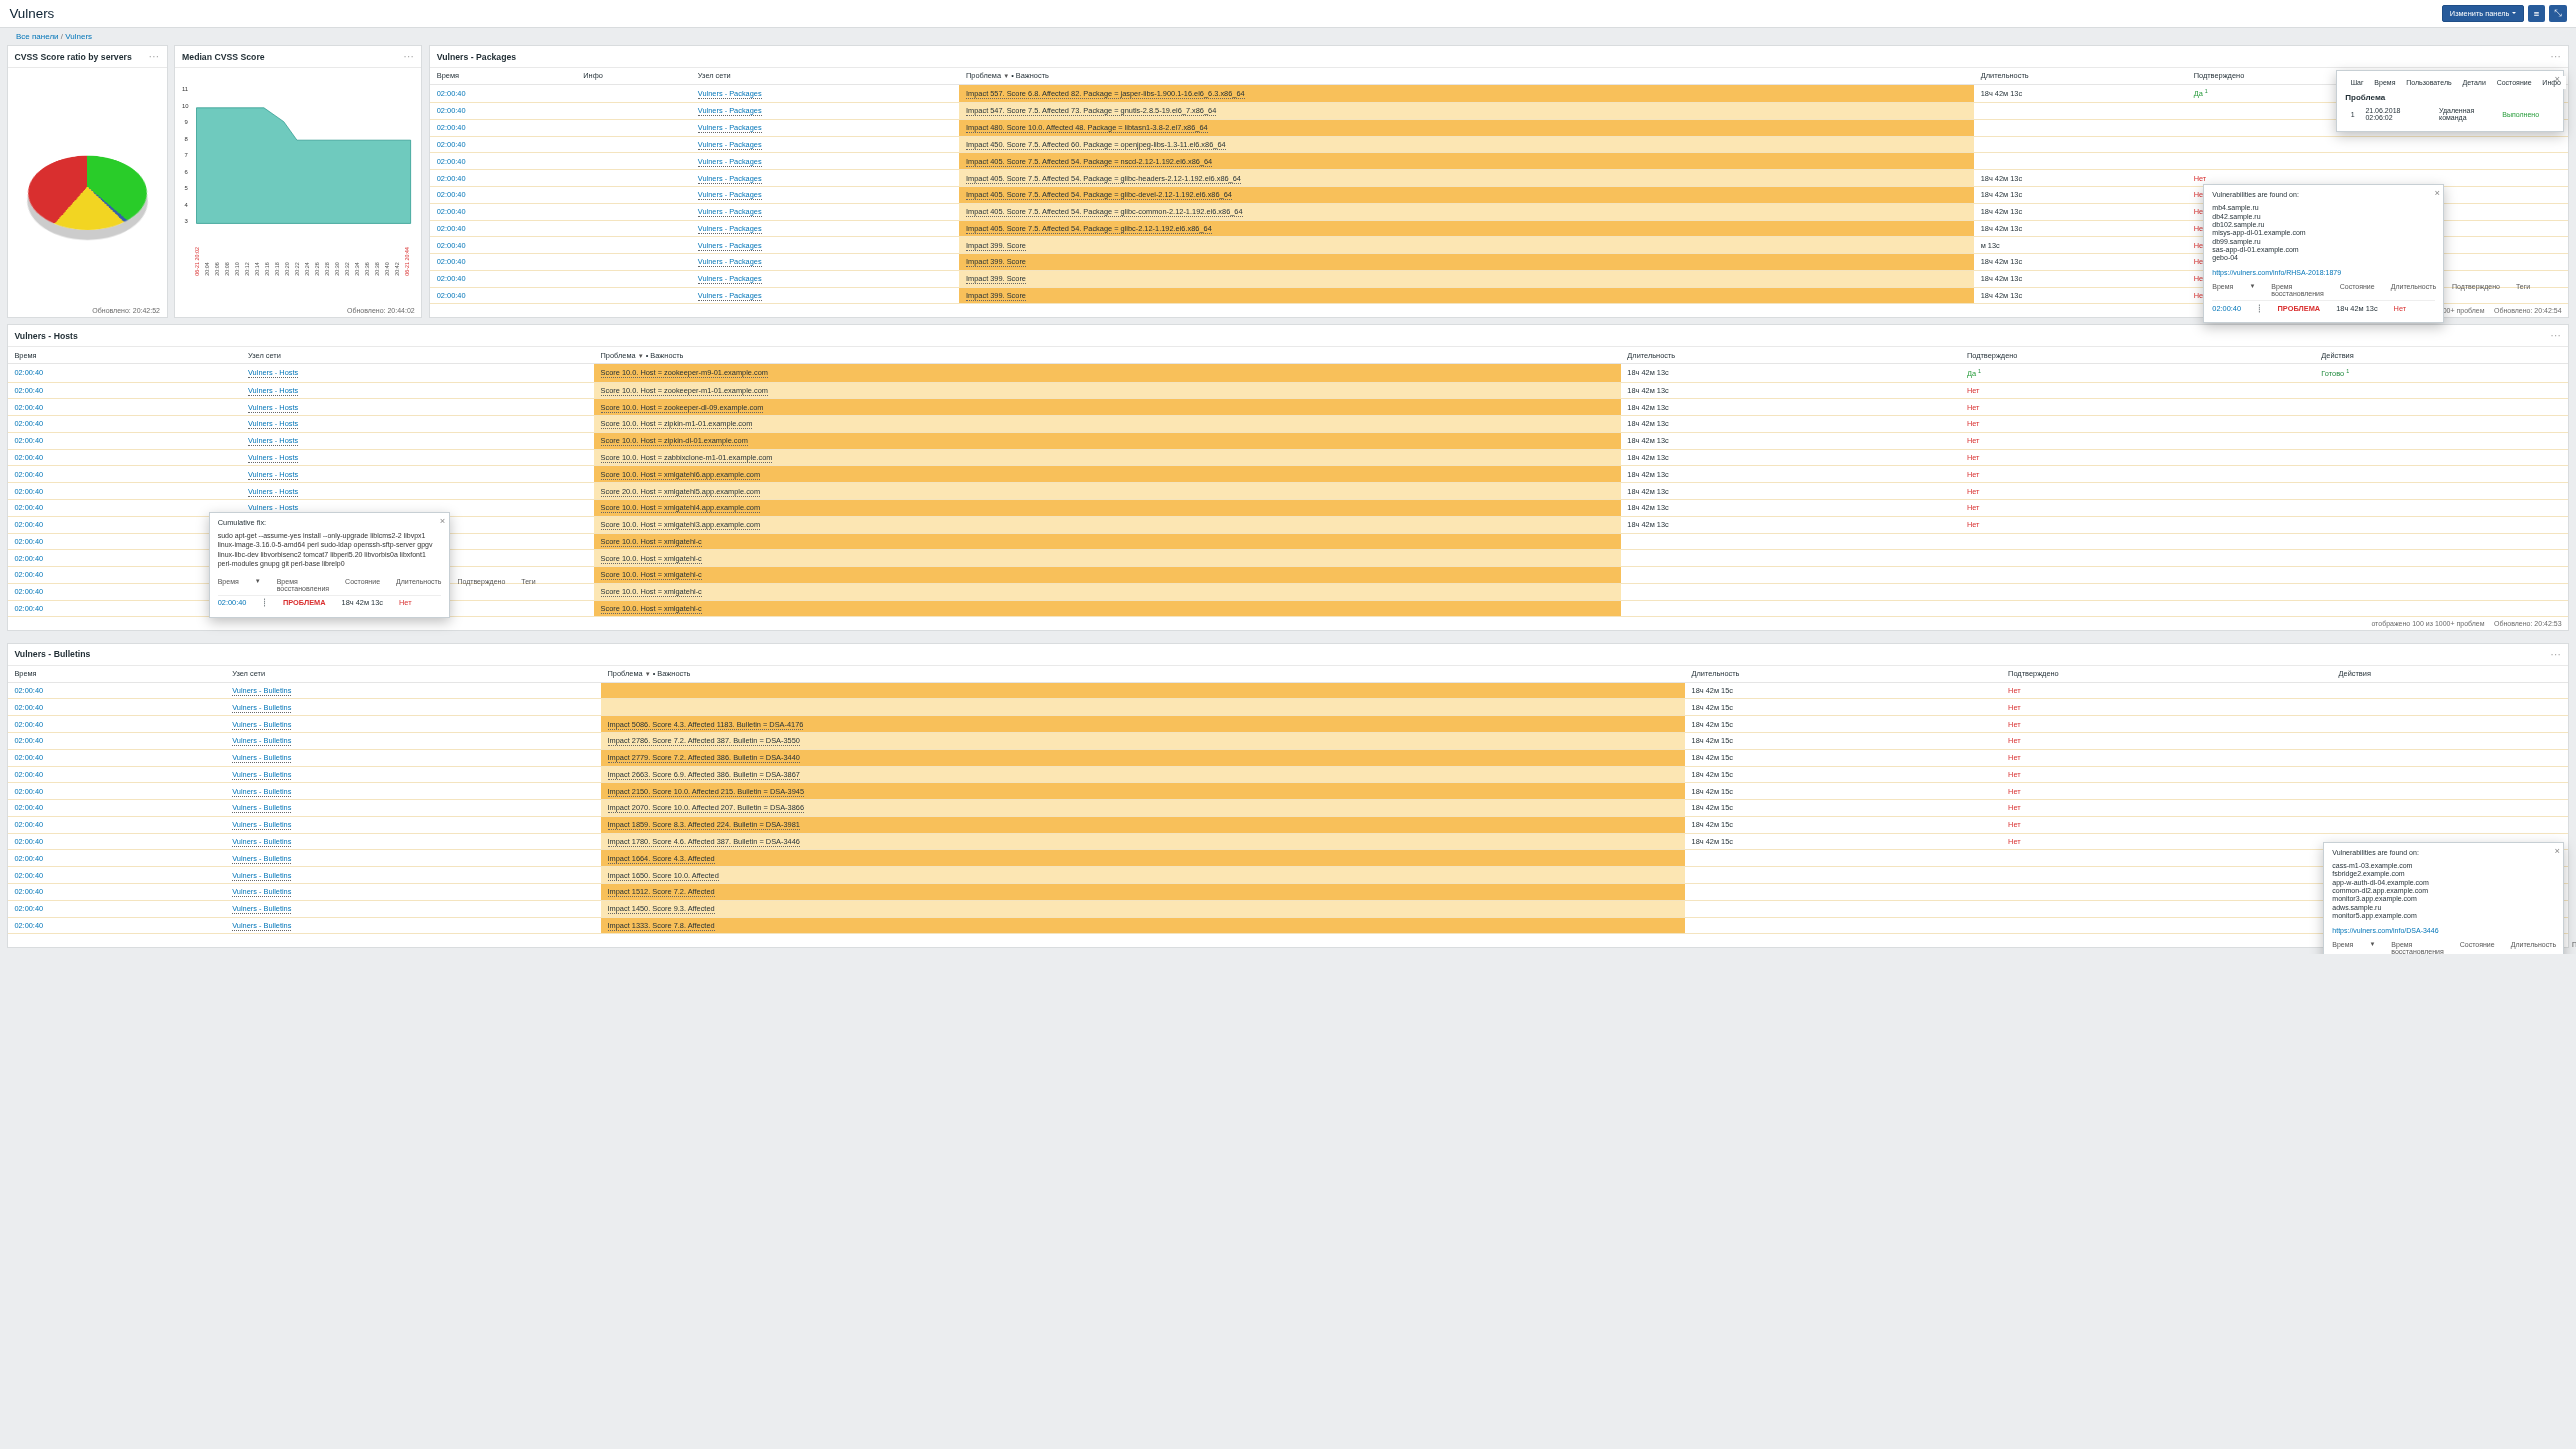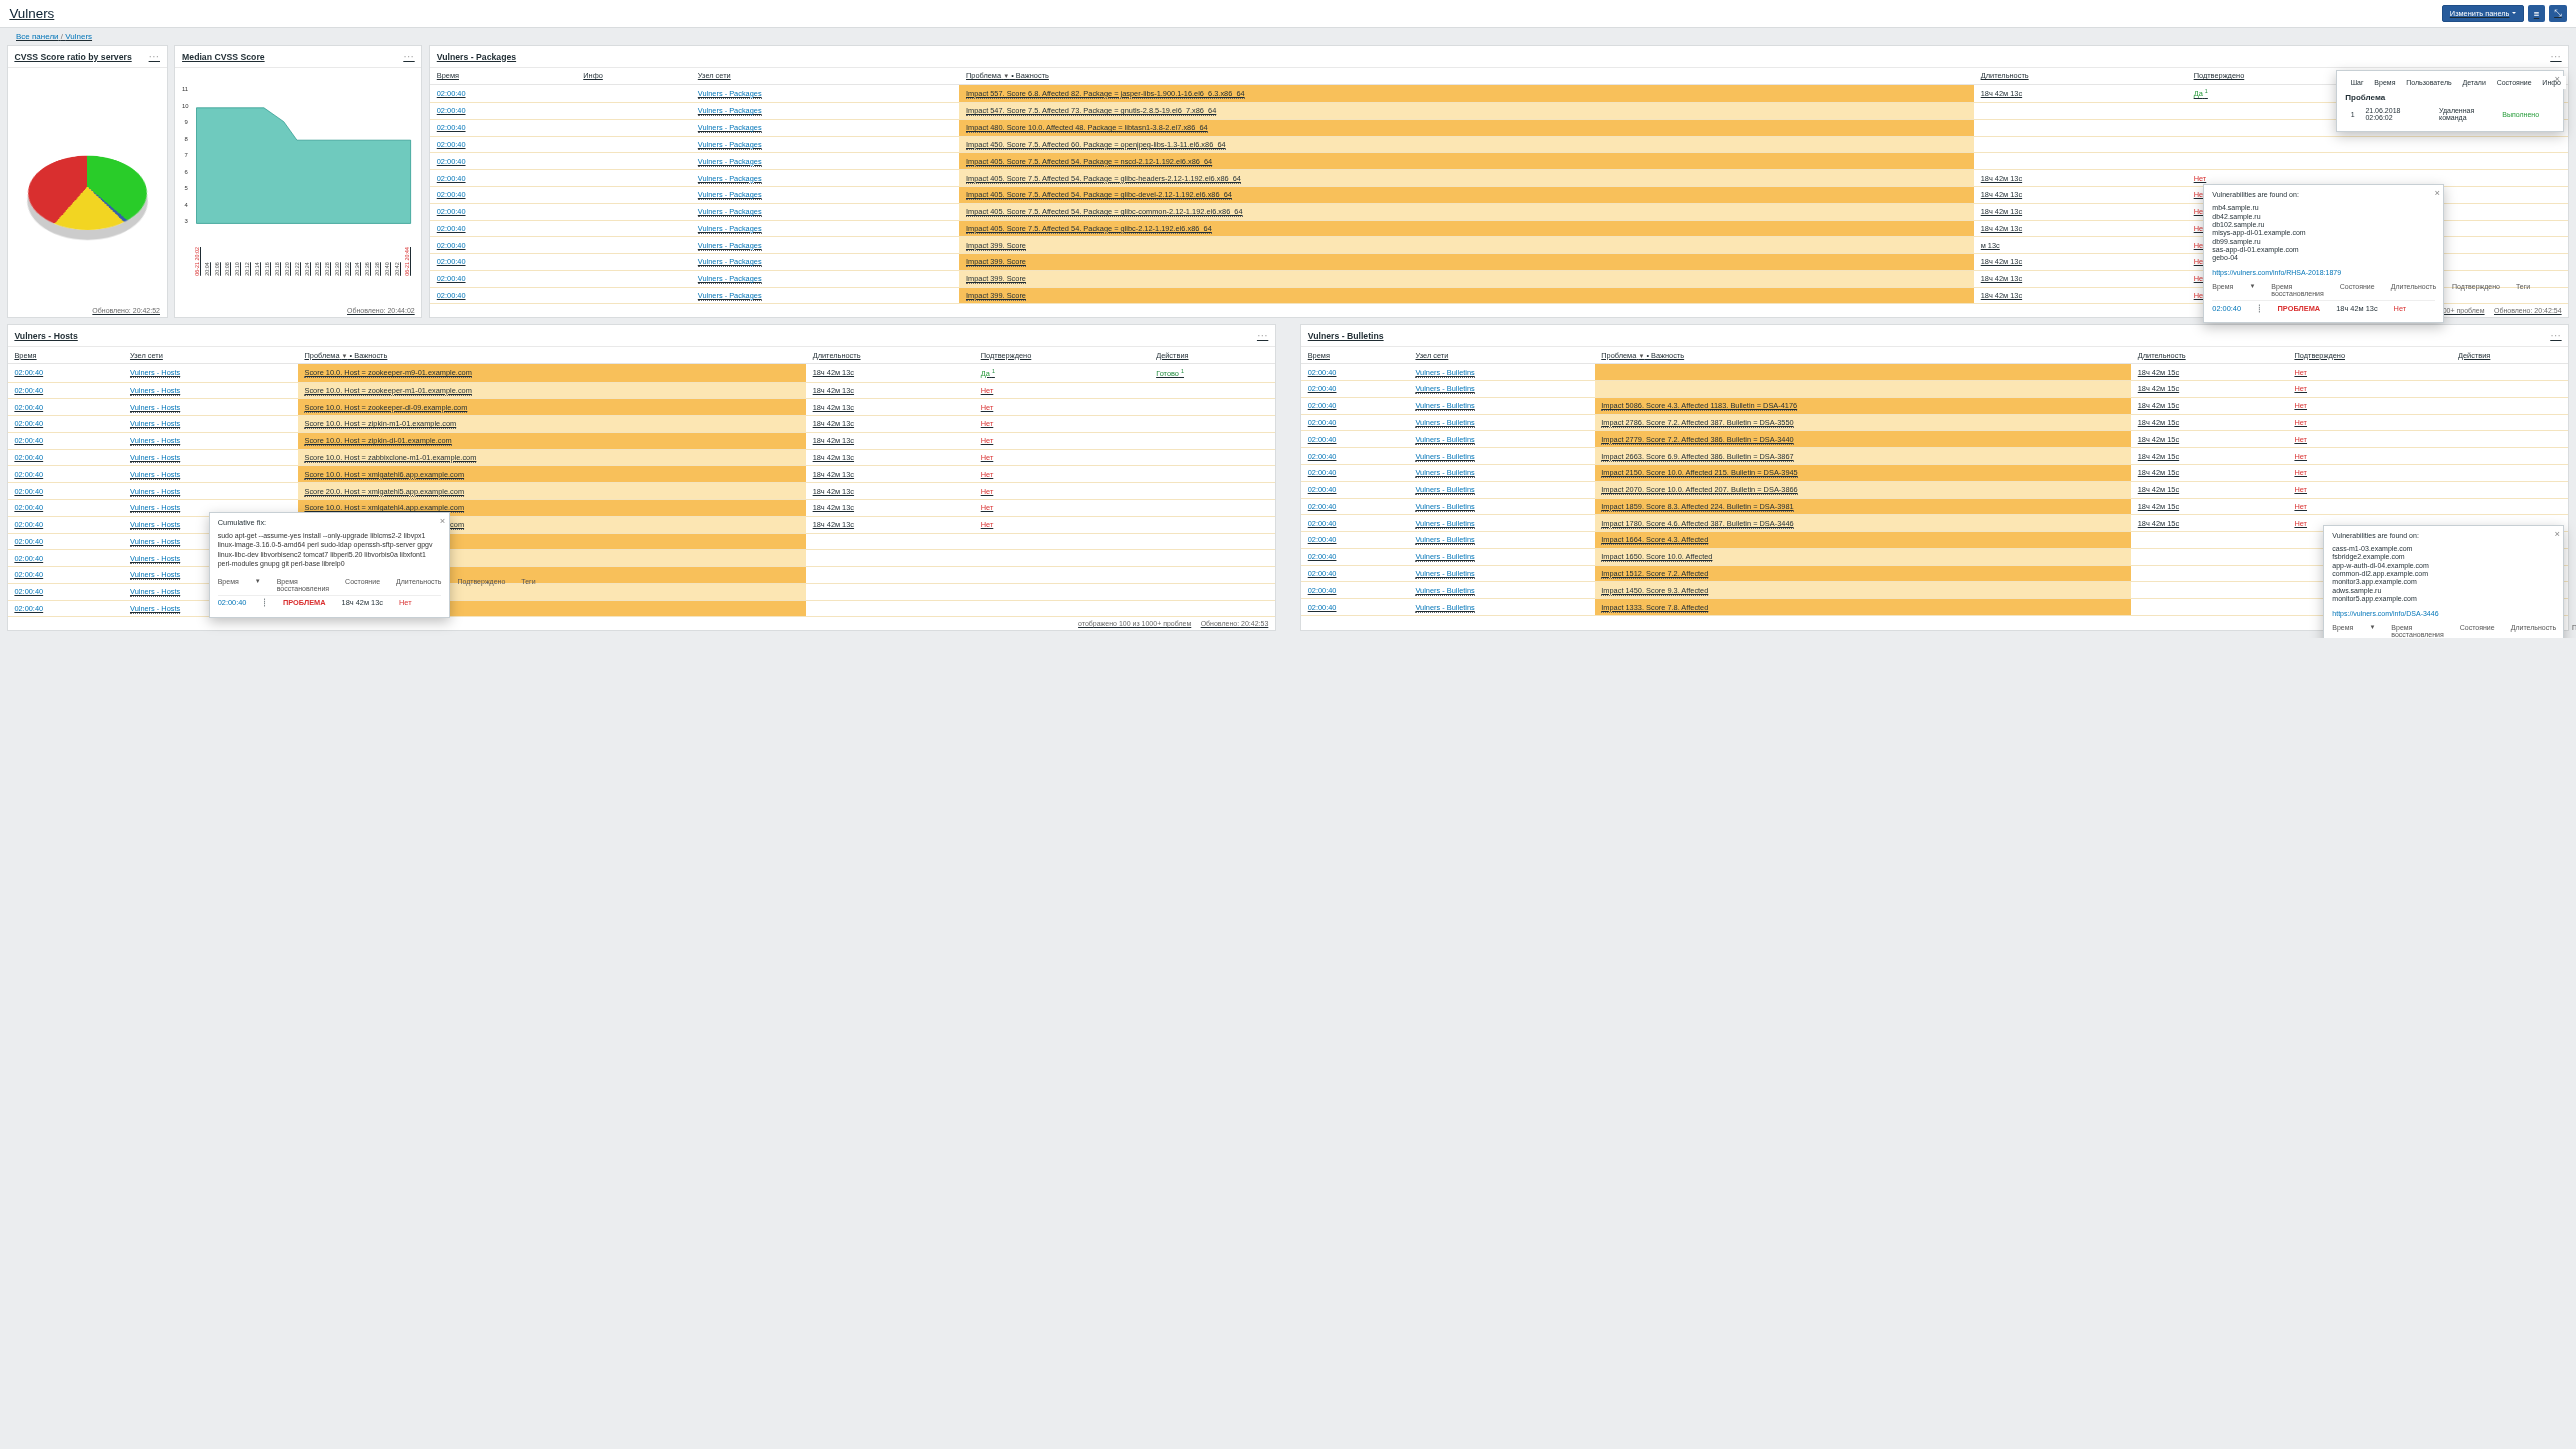--- a/index.html
+++ b/index.html
@@ -17,21 +17,21 @@
   
   .breadcrumb { padding: 4px 16px; font-size: 8px; }
   .breadcrumb span { color: #777; }
 
   
   .filterbar { text-align: center; padding: 2.7px 0 5.4px; }
   .filterbar .btn-blue { background: #0275b8; border-color: #0268a4; padding: 3.4px 12px; }
 
   
   .grid { display: grid; grid-template-columns: 161px 248px 1fr; gap: 6.7px; padding: 0 6.7px 6.7px; }
-  .grid2 { display: grid; grid-template-columns: 1fr 1fr; gap: 24px; padding: 0 6.7px 6.7px; }
+  .grid2 { display: grid; grid-template-columns: 1fr; gap: 12px; padding: 0 6.7px 6.7px; }
 
   .panel { background: #fff; border: 0.7px solid #d9dcde; border-radius: 0; position: relative; display: flex; flex-direction: column; }
   .panel-head { border-bottom: 1.3px solid #e9e9e9; padding: 4px 6.7px; display: flex; align-items: center; }
   .panel-head h3 { font-size: 8.7px; font-weight: bold; flex: 1; color: #1f2c33; }
   .panel-head .dots { color: #aaa; font-size: 10.7px; letter-spacing: 0.7px; cursor: pointer; }
   .panel-foot { border-top: 0; padding: 2.7px 6.7px; text-align: right; font-size: 7px; color: #6a6a6a; }
   .panel-foot span { margin-left: 9.4px; }
 
   .chart-area { flex: 1; display: flex; align-items: center; justify-content: center; padding: 4px; }
 
@@ -71,21 +71,21 @@
   .pp-row .yes { color: #d92f2f; }
 
   .fix-text { font-size: 7px; color: #333; line-height: 1.35; margin: 4px 0 6.7px; }
   .pp-sec { margin-top: 4px; }
 
   
   .pp-table { width: 100%; border-collapse: collapse; font-size: 7px; }
   .pp-table th, .pp-table td { padding: 2.7px 5.4px; text-align: left; border-bottom: 0; background: #fff; }
 
   
-  #page { position: relative; text-decoration: underline; }
+  #page { position: relative; }
 
   .hosts-panel, .bulletins-panel { position: relative; }
 
 </style>
 </head>
 <body>
 
 <div id="page">
 
   <div class="titlebar">

